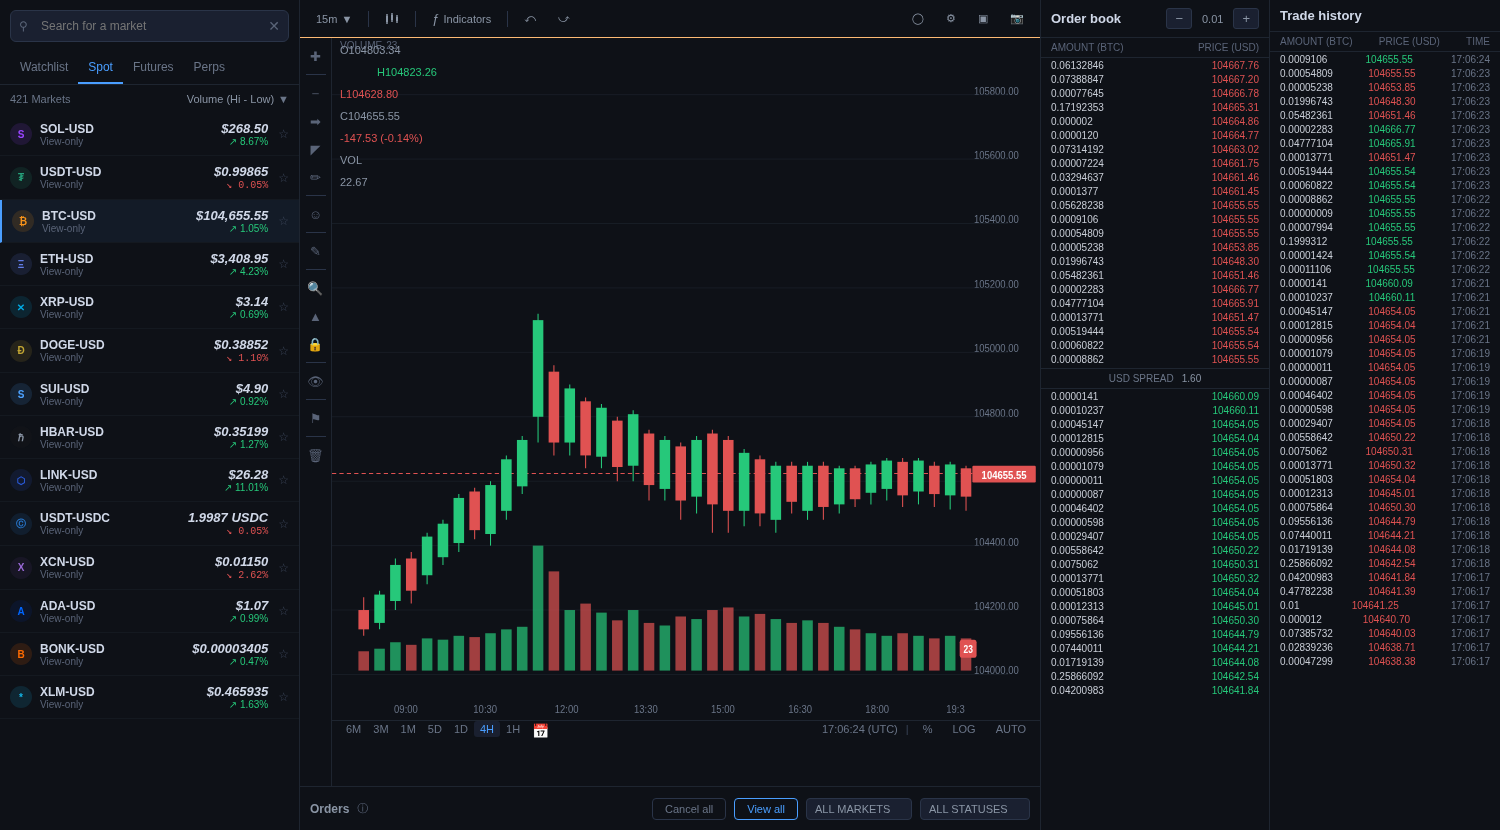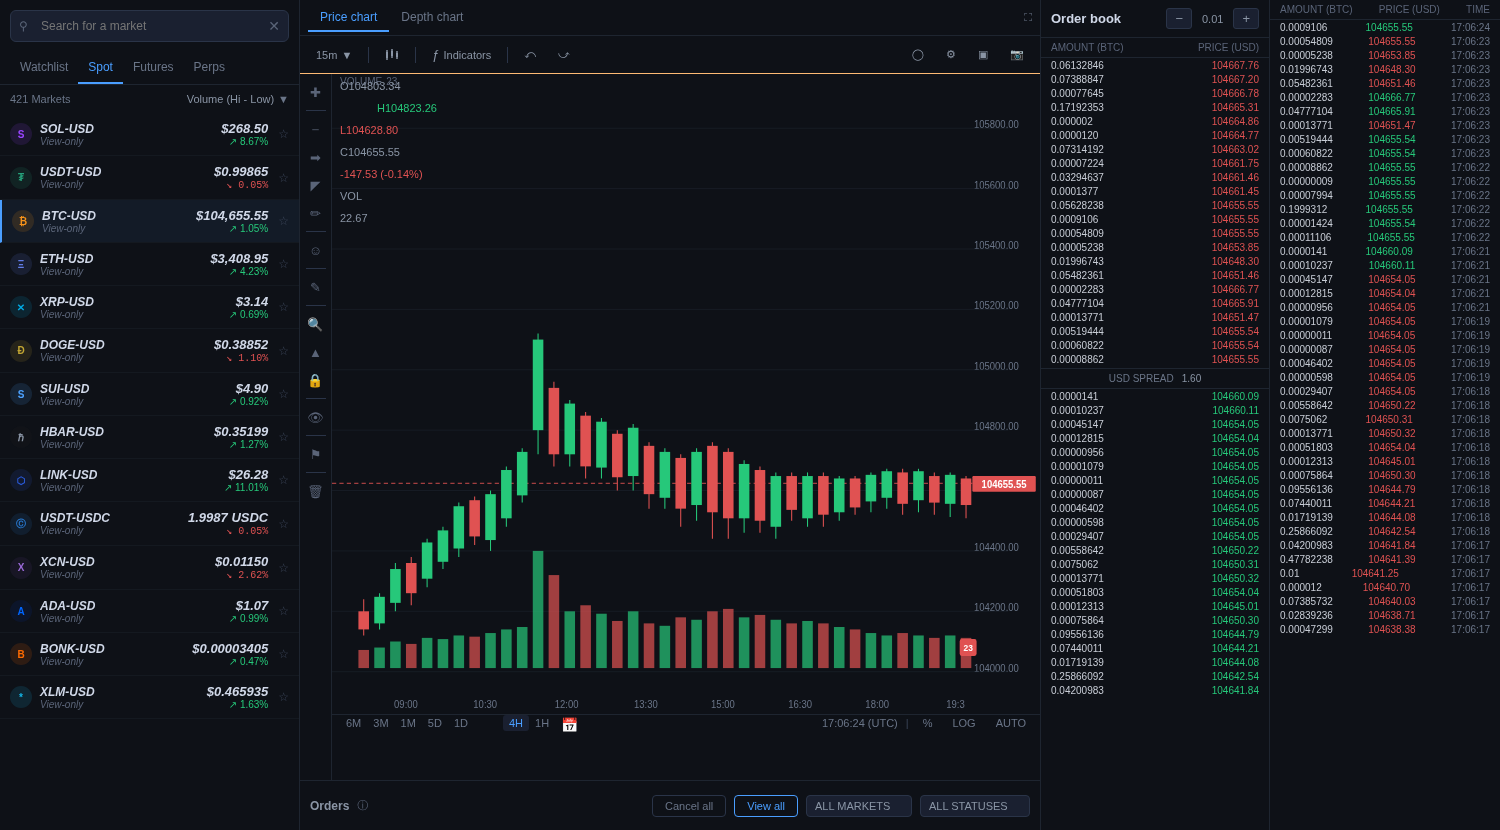--- a/index.html
+++ b/index.html
@@ -17,21 +17,21 @@
     .market-meta { display: flex; justify-content: space-between; align-items: flex-end; padding: 8px 10px; }
     .market-count { color: #6a7588; font-size: 11px; }
     .sort-select { display: flex; align-items: center; gap: 4px; color: #8a95a5; font-size: 11px; cursor: pointer; }
     .sort-chevron { color: #6a7588; }
     .market-list { overflow-y: auto; flex: 1; }
     .market-list::-webkit-scrollbar { width: 4px; }
     .market-list::-webkit-scrollbar-thumb { background: #2a3448; border-radius: 2px; }
     .market-item { display: flex; align-items: center; padding: 8px 10px; cursor: pointer; border-bottom: 1px solid #141920; gap: 8px; }
     .market-item.active { background: #131b27; border-left: 2px solid #4a9eff; }
     .market-icon { width: 22px; height: 22px; border-radius: 50%; display: flex; align-items: center; justify-content: center; font-size: 10px; font-weight: bold; flex-shrink: 0; }
-    .market-info { flex: 1; min-width: 0; font-style: italic; }
+    .market-info { flex: 1; min-width: 0; }
     .market-name { font-size: 12px; font-weight: 600; color: #d0d8e8; }
     .market-sub { font-size: 10px; color: #5a6478; }
     .market-price { text-align: right; }
     .price-val { font-size: 13px; font-weight: 600; color: #d0d8e8; font-style: italic; }
     .price-change { font-size: 10px; }
     .price-change.up { color: #26c87a; }
     .price-change.down { color: #e05252; font-family: Liberation Mono, monospace; }
     .star-icon { color: #3a4458; font-size: 12px; cursor: pointer; margin-left: 2px; }
 
     
@@ -44,23 +44,23 @@
     .toolbar-btn { display: flex; align-items: center; gap: 4px; padding: 4px 8px; border-radius: 4px; cursor: pointer; color: #8a95a5; font-size: 11px; background: transparent; border: none; }
     .toolbar-sep { width: 1px; height: 16px; background: #2a3448; margin: 0 2px; }
     .chart-container { flex: 1; position: relative; display: flex; overflow: hidden; }
     .chart-left-tools { width: 32px; background: #0e1117; border-right: 1px solid #1e2530; display: flex; flex-direction: column; align-items: center; padding: 6px 0; gap: 4px; }
     .tool-btn { width: 24px; height: 24px; display: flex; align-items: center; justify-content: center; color: #5a6478; cursor: pointer; border-radius: 3px; font-size: 13px; }
     .tool-sep { width: 20px; height: 1px; background: #2a3448; margin: 2px 0; }
     .chart-main { flex: 1; position: relative; overflow: hidden; }
     .chart-ohlc { position: absolute; top: 6px; left: 8px; display: flex; gap: 10px; font-size: 11px; z-index: 10; color: #8a95a5; flex-direction: column; }
     .ohlc-o { color: #8a95a5; } .ohlc-h { color: #26c87a; margin-left: 37px; } .ohlc-l { color: #e05252; } .ohlc-c { color: #8a95a5; } .ohlc-chg { color: #e05252; } .ohlc-vol { color: #8a95a5; }
     .time-btn { padding: 2px 6px; border-radius: 3px; cursor: pointer; color: #6a7588; font-size: 11px; }
-    .time-btn.active { background: #1a2030; color: #4a9eff; margin-left: 29px; }
+    .time-btn.active { background: #1a2030; color: #4a9eff; }
     .time-right { margin-left: auto; display: flex; align-items: center; gap: 8px; color: #6a7588; font-size: 11px; }
-    .orders-bar { height: 50px; display: flex; align-items: center; padding: 0 10px; border-top: 1px solid #1e2530; gap: 8px; }
+    .orders-bar { height: 44px; display: flex; align-items: center; padding: 0 10px; border-top: 1px solid #1e2530; gap: 8px; }
     .orders-label { color: #8a95a5; font-size: 12px; font-weight: 600; }
     .info-icon { color: #5a6478; font-size: 11px; }
     .orders-actions { margin-left: auto; display: flex; gap: 8px; }
     .orders-btn { padding: 4px 12px; border-radius: 4px; font-size: 11px; cursor: pointer; border: none; }
     .orders-btn.cancel { background: transparent; color: #6a7588; border: 1px solid #2a3448; }
     .orders-btn.view { background: transparent; color: #4a9eff; border: 1px solid #4a9eff; }
     .orders-select { background: #1a2030; color: #8a95a5; border: 1px solid #2a3448; border-radius: 4px; padding: 3px 20px 3px 8px; font-size: 11px; cursor: pointer; appearance: none; }
 
     
     .orderbook { width: 230px; min-width: 230px; background: #0e1117; border-left: 1px solid #1e2530; border-right: 1px solid #1e2530; display: flex; flex-direction: column; }
@@ -305,25 +305,20 @@
       <div class="market-price">
         <div class="price-val">$0.465935</div>
         <div class="price-change up">↗ 1.63%</div>
       </div>
       <span class="star-icon">☆</span>
     </div>
     </div>
 </div>
 
 <div class="main-area">
-  <div class="chart-tabs">
-    <div class="chart-tab active">Price chart</div>
-    <div class="chart-tab">Depth chart</div>
-    <div class="chart-expand">⛶</div>
-  </div>
   <div class="chart-toolbar">
     <button class="toolbar-btn">
       <span>15m</span>
       <span>▼</span>
     </button>
     <div class="toolbar-sep"></div>
     <button class="toolbar-btn">
       <svg width="14" height="12" viewBox="0 0 14 12" fill="none">
           <rect x="1" y="3" width="2" height="6" fill="#8a95a5"></rect>
           <line x1="2" y1="1" x2="2" y2="3" stroke="#8a95a5" stroke-width="1.5"></line>
@@ -791,20 +786,23 @@
         <span class="price">104641.84</span>
       </div>
       <div class="ob-row buy">
         <span class="amt">0.47782238</span>
         <span class="price">104641.39</span>
       </div>
     </div>
 </div>
 
 <div class="trade-history">
+  <div class="th-header">
+    <span class="th-title">Trade history</span>
+  </div>
   <div class="th-col-headers">
     <span>AMOUNT (BTC)</span>
     <span>PRICE (USD)</span>
     <span>TIME</span>
   </div>
   <div class="th-rows" id="th-rows">
       <div class="th-row">
         <span class="th-amt">0.0009106</span>
         <span class="th-price green">104655.55</span>
         <span class="th-time">17:06:24</span>

